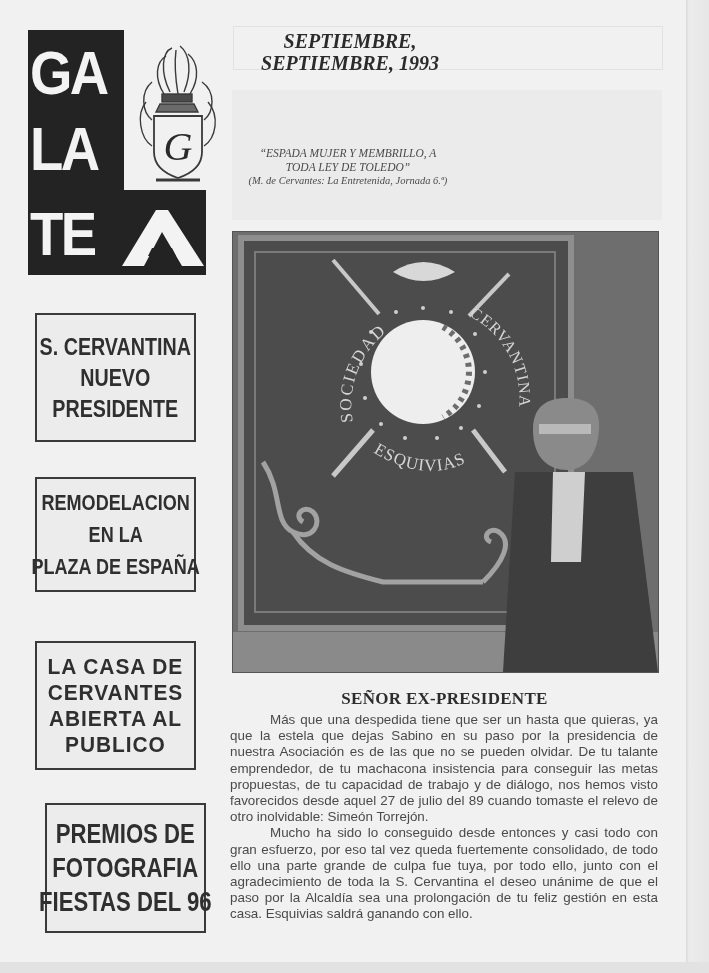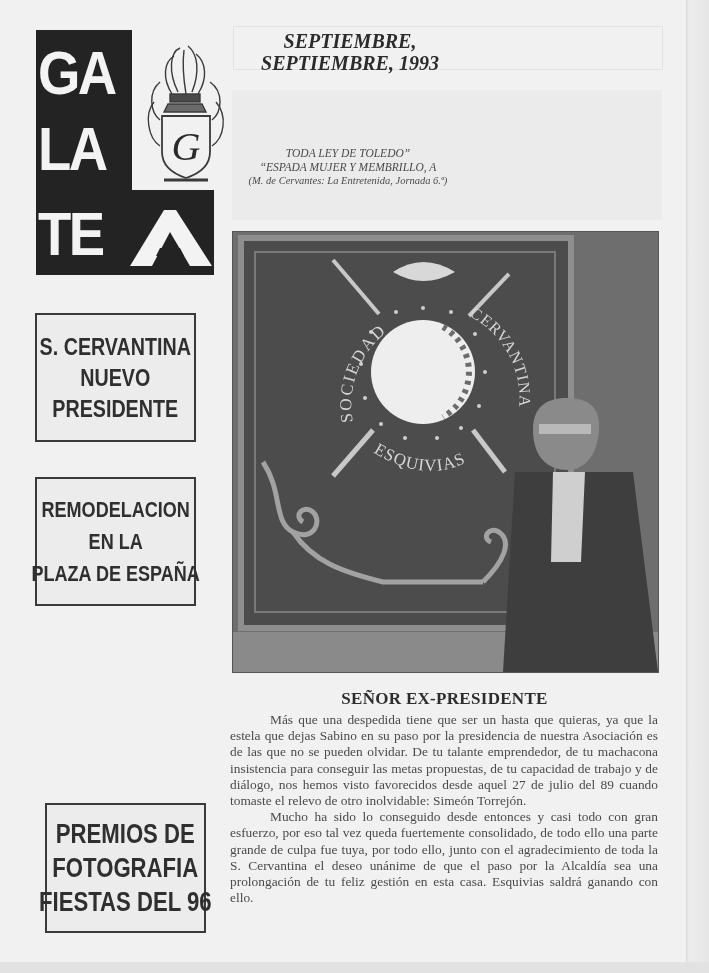--- a/index.html
+++ b/index.html
@@ -24,21 +24,21 @@
   .ghost {
     position:absolute; left:233px; top:26px; width:428px; height:42px;
     border:1px solid #e2e2e2;
   }
   .ghost-block {
     position:absolute; left:232px; top:90px; width:430px; height:130px;
     background:#ebebeb;
   }
   
   .logo {
-    position:absolute; left:36px; top:30px; width:178px; height:245px;
+    position:absolute; left:28px; top:30px; width:178px; height:245px;
   }
   .logo .blk1 { position:absolute; left:0; top:0; width:96px; height:160px; background:#232323; }
   .logo .blk2 { position:absolute; left:0; top:160px; width:178px; height:85px; background:#232323; }
   .logo .ltr {
     position:absolute; color:#f3f3f3;
     font-family:"Liberation Sans", sans-serif; font-weight:bold;
     font-size:62px; line-height:62px; letter-spacing:-3px;
     transform:scaleX(0.88); transform-origin:left top;
   }
   .logo .ga { left:2px; top:12px; }
@@ -70,34 +70,34 @@
   
   .headline-box {
     position:absolute; left:35px; width:161px;
     border:2px solid #3a3a3a; background:#ececec;
     display:flex; align-items:center; justify-content:center; text-align:center;
     font-family:"Liberation Sans", sans-serif; font-weight:bold; color:#2f2f2f;
     box-sizing:border-box;
   }
   .headline-box .txt { display:block; transform:scaleX(0.82); }
   .hb1 { top:313px; height:129px; font-size:24px; line-height:31px; }
-  .hb2 { top:477px; height:129px; font-size:22px; line-height:32px; }
+  .hb2 { top:477px; height:115px; font-size:22px; line-height:32px; }
   .hb3 { top:641px; height:129px; font-size:22px; line-height:26px; letter-spacing:1px; }
   .hb3 .txt { transform:scaleX(0.95); }
   .hb4 { top:803px; height:130px; font-size:27px; line-height:34px;margin-left:10px; }
   .line { display:block; white-space:nowrap; }
   
   .article-title {
     position:absolute; left:232px; top:689px; width:425px; text-align:center;
     font-family:"Liberation Serif", serif; font-weight:bold; font-size:17px;
     color:#2d2d2d; letter-spacing:0.3px;
   }
   .article-body {
     position:absolute; left:230px; top:712px; width:428px;
-    font-family:Liberation Serif, serif; font-size:13.4px; line-height:16.2px;
+    font-family:Liberation Sans, sans-serif; font-size:13.4px; line-height:16.2px;
     color:#4a4a4a; text-align:justify;
   }
   .article-body p { margin:0; text-indent:40px; text-align-last:left; }
 </style>
 </head>
 <body>
 
 <div class="page">
   <div class="ghost"></div>
   <div class="ghost-block"></div>
@@ -126,22 +126,22 @@
       <text x="46" y="118" font-family="Liberation Serif, serif" font-style="italic" font-size="40" text-anchor="middle" fill="#2a2a2a">G</text>
     </svg>
   </div>
 
   <div class="dateline">
     <div>SEPTIEMBRE,</div>
     <div>SEPTIEMBRE, 1993</div>
   </div>
 
   <div class="quote">
+    <div>“ESPADA MUJER Y MEMBRILLO, A</div>
     <div>TODA LEY DE TOLEDO”</div>
-    <div>“ESPADA MUJER Y MEMBRILLO, A</div>
     <div class="cite">(M. de Cervantes: La Entretenida, Jornada 6.ª)</div>
   </div>
 
   <div class="photo">
     <svg width="425" height="440" viewBox="0 0 425 440">
       <defs>
         <path id="arcL" d="M120 190 A92 92 0 0 1 170 90"></path>
         <path id="arcR" d="M236 84 A92 92 0 0 1 280 200"></path>
         <path id="arcB" d="M140 220 Q200 258 250 220"></path>
       </defs>
@@ -209,20 +209,28 @@
       <span class="line">PRESIDENTE</span>
     </span>
   </div>
   <div class="headline-box hb2">
     <span class="txt">
       <span class="line">REMODELACION</span>
       <span class="line">EN LA</span>
       <span class="line">PLAZA DE ESPAÑA</span>
     </span>
   </div>
+  <div class="headline-box hb3">
+    <span class="txt">
+      <span class="line">LA CASA DE</span>
+      <span class="line">CERVANTES</span>
+      <span class="line">ABIERTA AL</span>
+      <span class="line">PUBLICO</span>
+    </span>
+  </div>
   <div class="headline-box hb4">
     <span class="txt">
       <span class="line">PREMIOS DE</span>
       <span class="line">FOTOGRAFIA</span>
       <span class="line">FIESTAS DEL 96</span>
     </span>
   </div>
 
   <div class="article-title">SEÑOR EX-PRESIDENTE</div>
   <div class="article-body">

